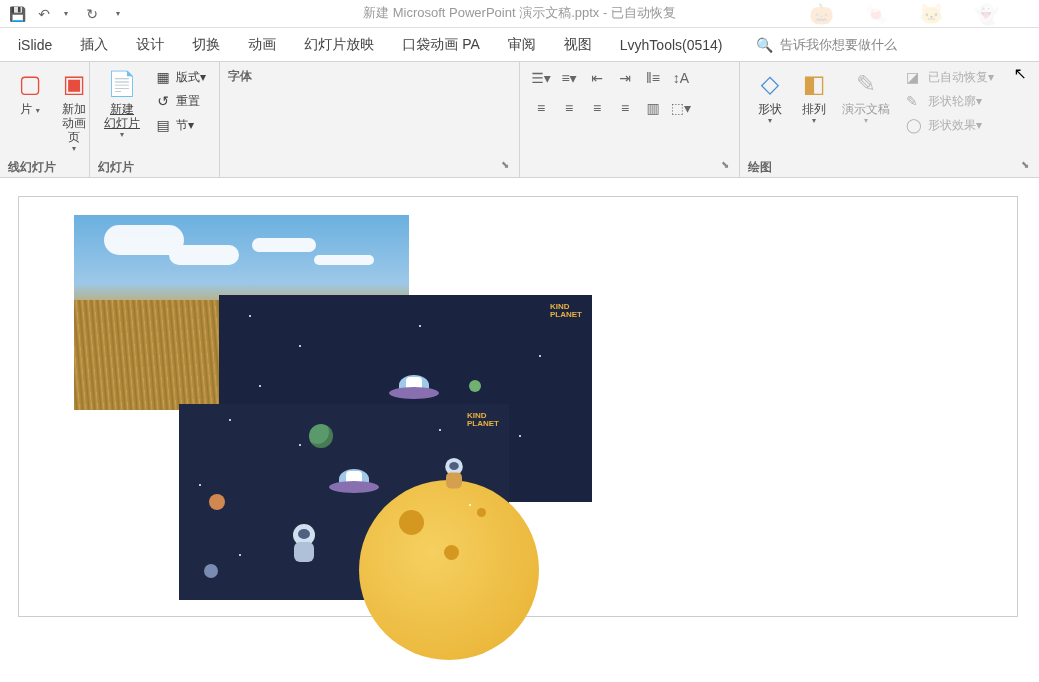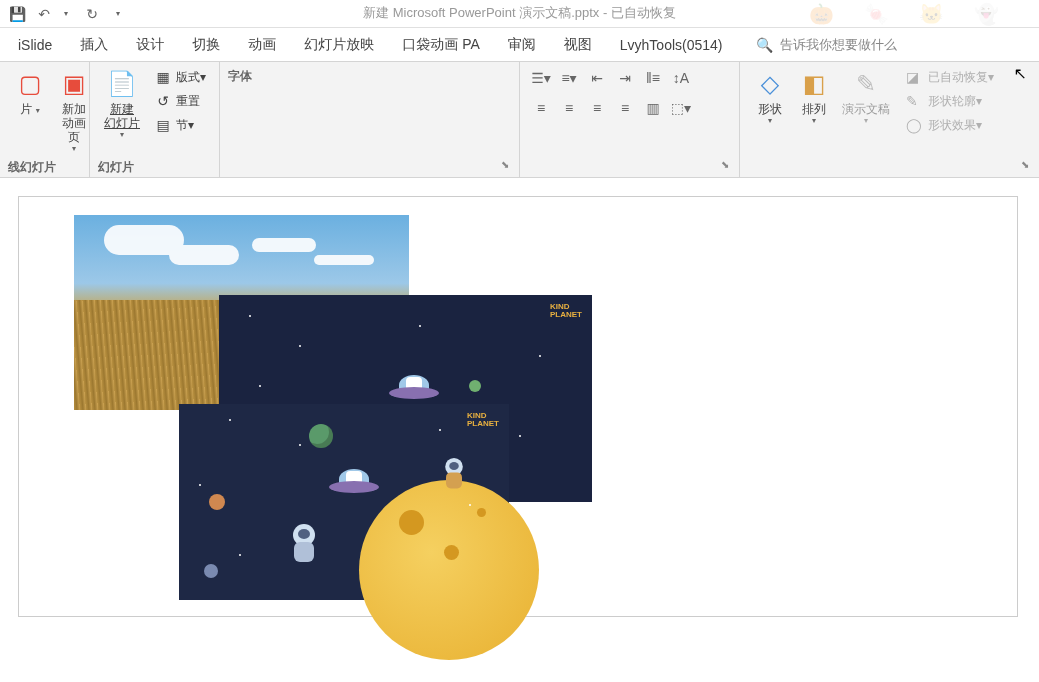--- a/index.html
+++ b/index.html
@@ -193,20 +193,21 @@
         <div class="icon" style="color:#888;">✎</div>
         <div class="label">演示文稿</div>
           <div class="dd">▾</div>
       </div>
       <div class="draw-col">
         <div class="draw-opt"><span class="icon">◪</span><span>已自动恢复</span> ▾</div>
         <div class="draw-opt"><span class="icon">✎</span><span>形状轮廓</span> ▾</div>
         <div class="draw-opt"><span class="icon">◯</span><span>形状效果</span> ▾</div>
       </div>
     </div>
+    <div class="group-label">绘图</div>
     <div class="dialog-launcher">⬊</div>
   </div>
 
 </div>
 
 <div class="canvas-area">
   <div class="slide">
     <div class="img wheat"></div>
     <div class="img space1">
       <div class="planet-logo" style="white-space:pre-line;">KIND

